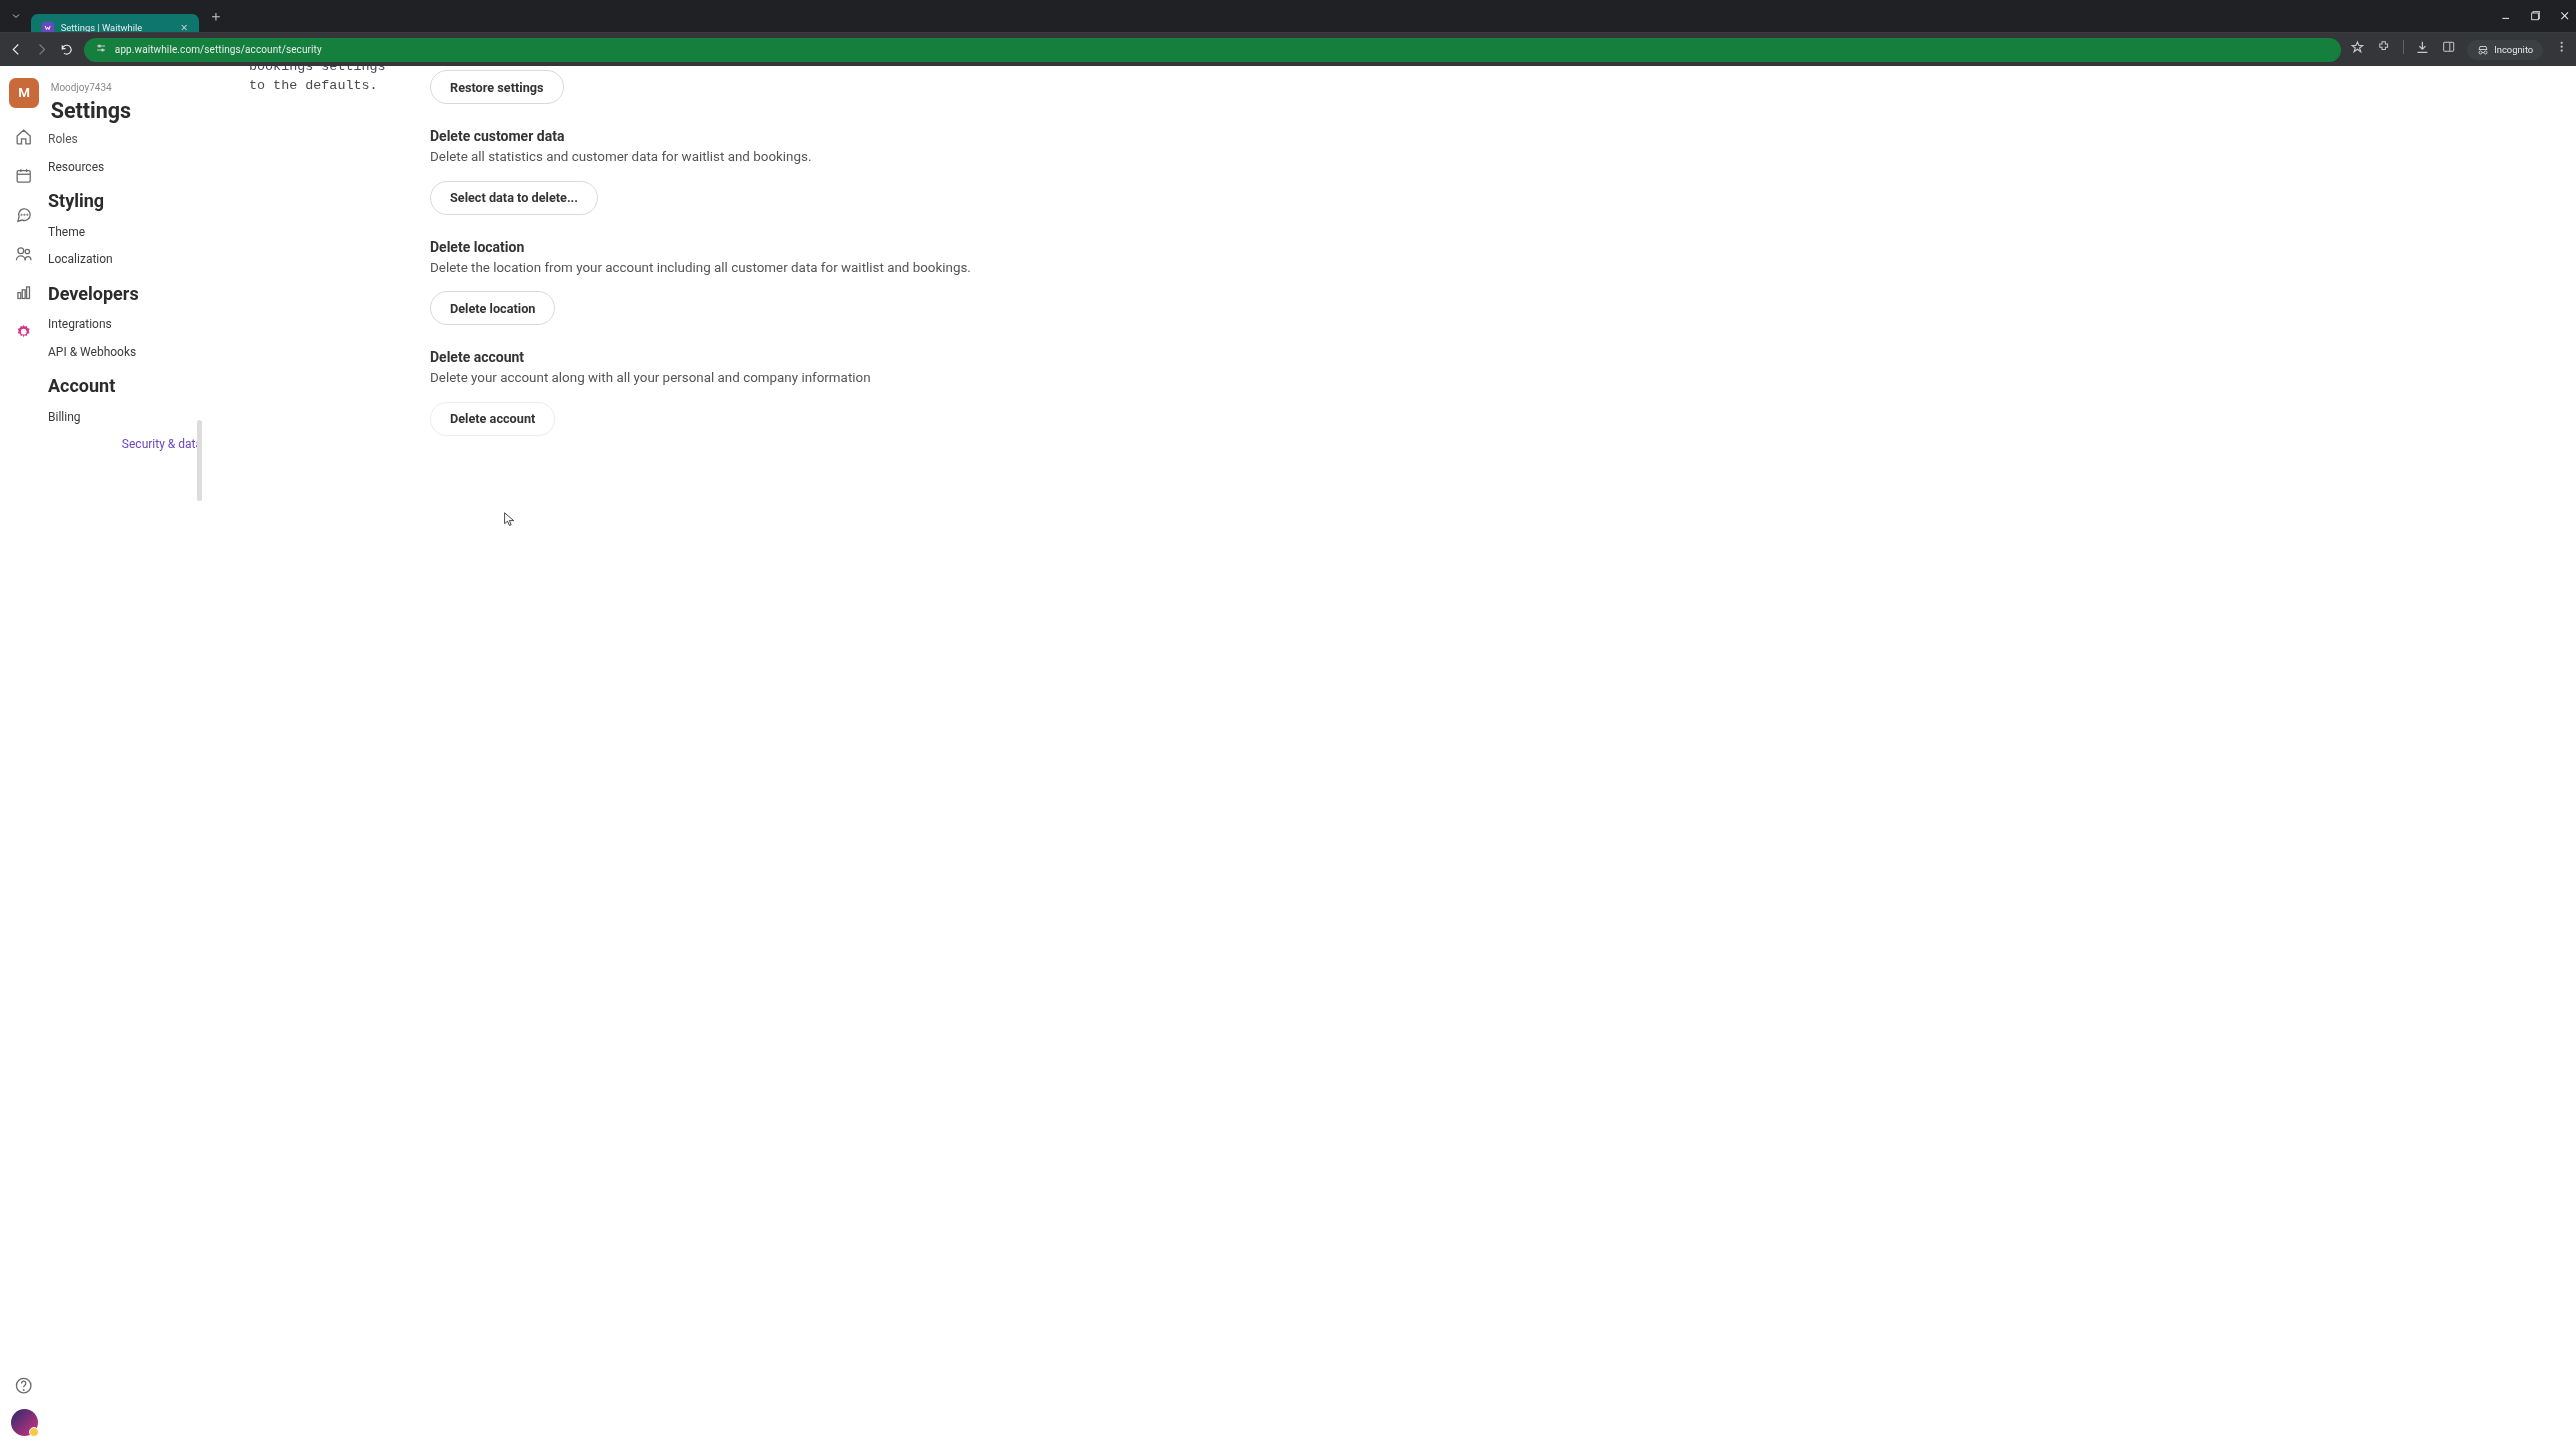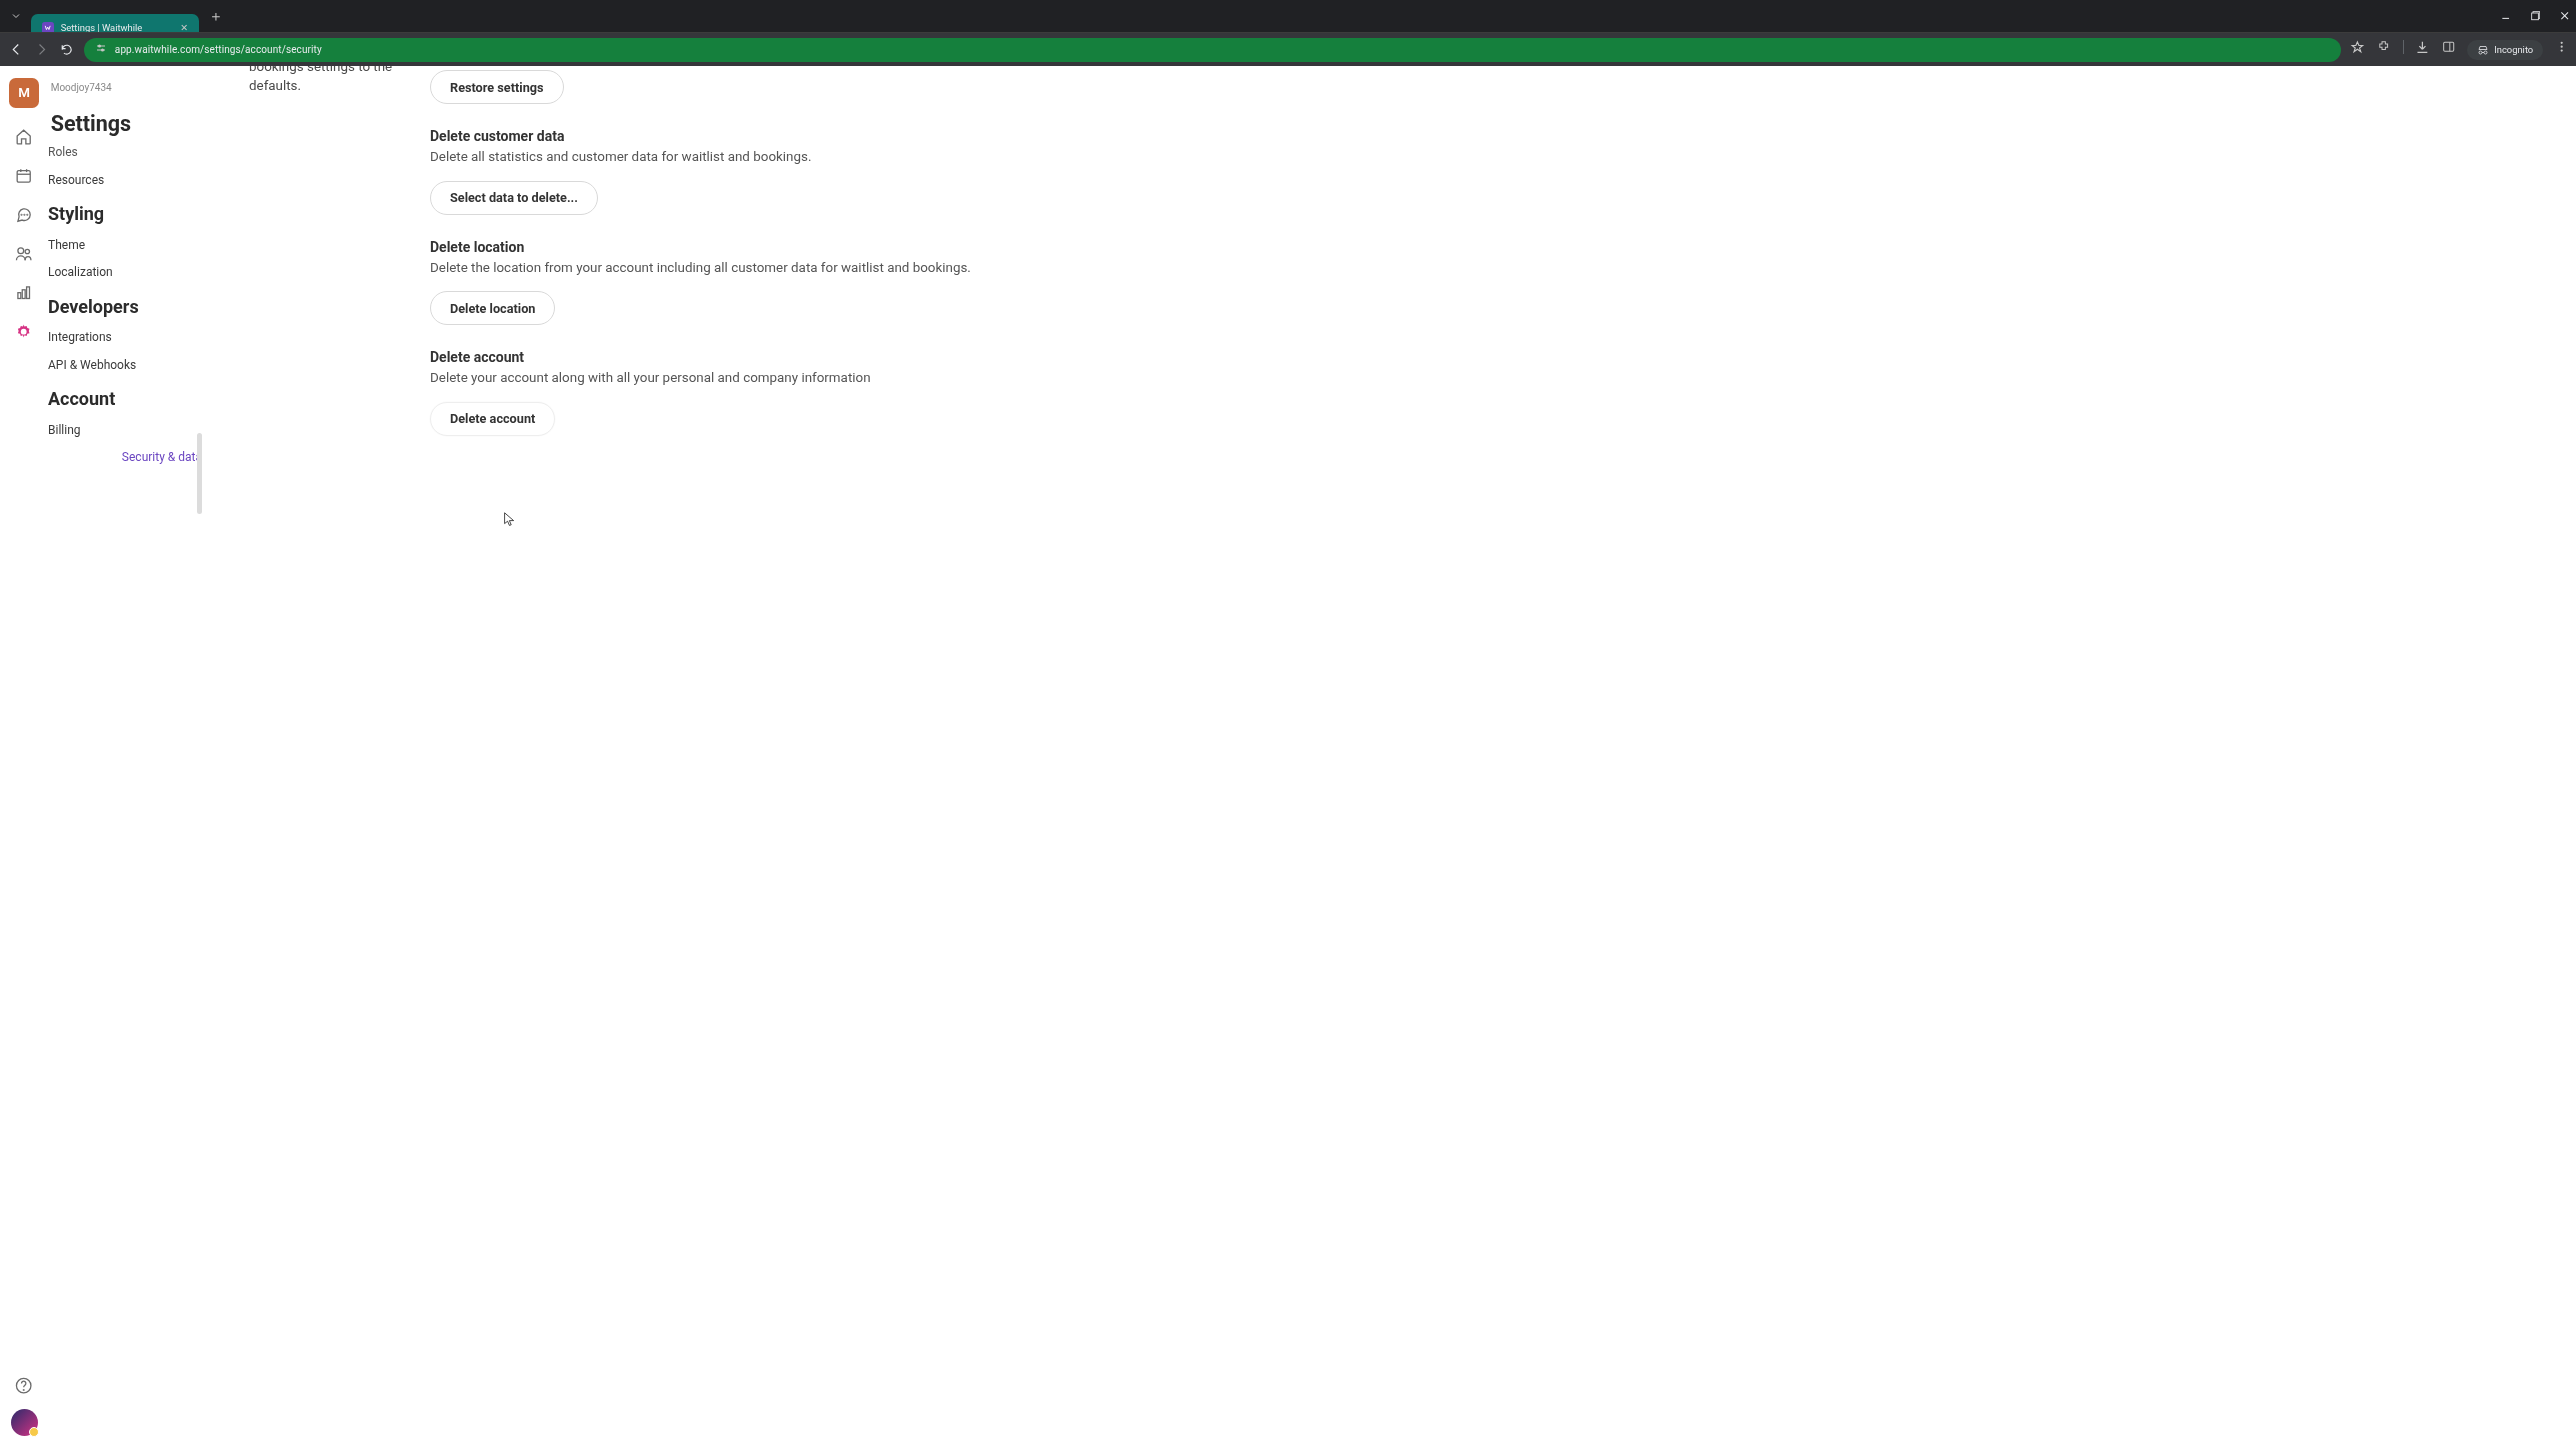--- a/index.html
+++ b/index.html
@@ -38,21 +38,21 @@
 .rail-icon svg { width:17.4px; height:17.4px; stroke:#6b6b6b; fill:none; stroke-width:1.8;}
 .rail-icon.active-fill svg { fill:#d63384; stroke:#d63384;}
 .rail-bottom { margin-top:auto; margin-bottom:13.4px; display:flex; flex-direction:column; align-items:center; gap:13.4px;}
 .help-circle { width:20px; height:20px;}
 .user-thumb { width:27px; height:27px; border-radius:50%; background:linear-gradient(135deg,#2a2a6a,#d63384); position:relative;}
 .user-thumb::after { content:""; position:absolute; right:-1.3px; bottom:-1.3px; width:8px; height:8px; background:#f7c948; border:1.3px solid #fff; border-radius:50%;}
 
 
 .settings-side { width:154px; padding-top:16px; position:relative;}
 .workspace-label { color:#8a8a8a; font-size:10px; padding-left:2.7px;}
-.settings-title { font-size:21.5px; font-weight:700; color:#2b2b2b; padding-left:2.7px; margin-top:18px; margin-bottom:9.4px;}
+.settings-title { font-size:21.5px; font-weight:700; color:#2b2b2b; padding-left:2.7px; margin-top:5px; margin-bottom:9.4px;}
 .side-scroll { height:calc(100% - 54px); overflow:hidden; position:relative;}
 .side-item { font-size:12px; color:#3a3a3a; padding:6.7px 0 6.7px 0;}
 .side-item.cut { color:#555; padding-top:0;}
 .side-heading { font-size:18px; font-weight:700; color:#2b2b2b; margin-top:10px; margin-bottom:6.7px;}
 .side-item.active { color:#6b46c1;text-align:right;}
 .side-track { position:absolute; right:0; top:288px; width:5.4px; height:81px; background:#dcdcdc; border-radius:2.7px;}
 
 
 .main { flex:1; padding:0 27px 27px 47px; overflow:hidden;}
 .two-col { display:flex; gap:27px; }
@@ -243,21 +243,21 @@
         <div class="side-heading">Account</div>
         <div class="side-item">Billing</div>
         <div class="side-item active">Security &amp; data</div>
         <div class="side-track"></div>
       </div>
     </div>
 
     <div class="main">
       <div class="two-col">
         <div class="left-col">
-          <div class="cutline" style="margin-top:-9.4px;">bookings settings to the defaults.</div>
+          <div class="cutline" style="margin-top:-9.4px;font-family:Liberation Mono, monospace;">bookings settings to the defaults.</div>
         </div>
         <div class="right-col">
           <div class="block">
             <button class="action-btn">Restore settings</button>
           </div>
           <div class="block">
             <h3>Delete customer data</h3>
             <p>Delete all statistics and customer data for waitlist and bookings.</p>
             <button class="action-btn">Select data to delete...</button>
           </div>

